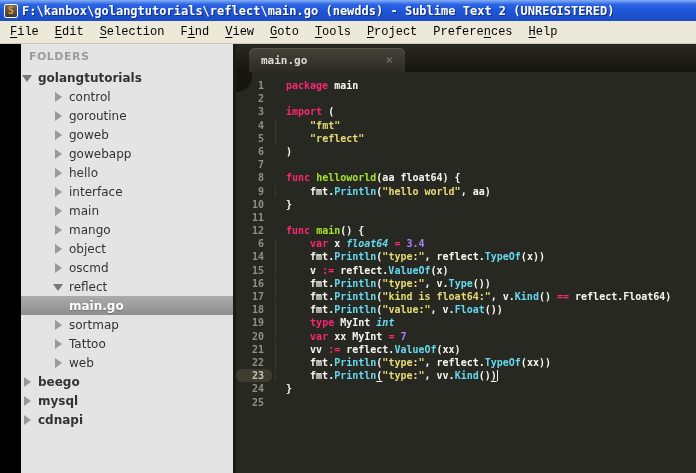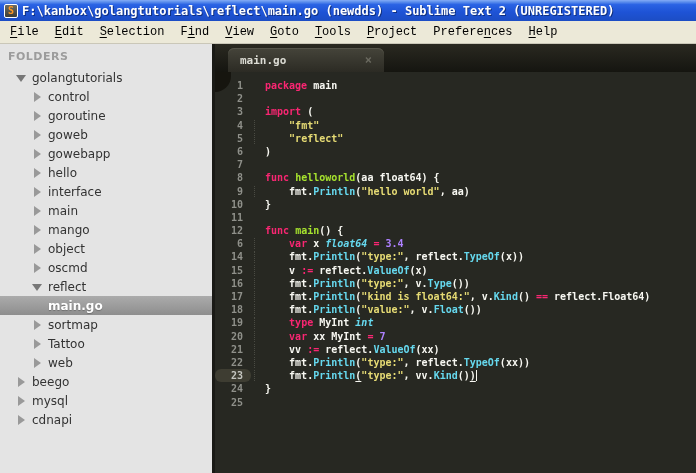--- a/index.html
+++ b/index.html
@@ -21,31 +21,31 @@
     padding-left:2px; border-bottom:1px solid #cac7b8; }
   .menu-item { padding:2px 8px; font-size:12px; color:#000; cursor:default;
     font-family:Liberation Mono, monospace; }
   .menu-item u { text-underline-offset:2px; }
 
   
   .main { position:absolute; top:44px; left:0; right:0; bottom:0; display:flex; }
 
   
   .sidebar { width:212px; background:#e4e4e4; overflow:hidden; flex:none;
-    font-family:"DejaVu Sans", sans-serif; }
+    font-family:"DejaVu Sans", sans-serif;margin-left:21px; }
   .sidebar-header { font-size:11px; font-weight:bold; color:#9c9c9c;
     letter-spacing:0.5px; padding:6px 0 5px 8px; }
   .tree-row { height:19px; display:flex; align-items:center; font-size:12px;
     color:#333; white-space:nowrap; cursor:default; }
   .tree-row .arrow { width:10px; height:10px; margin-right:6px; flex:none; position:relative; }
   .arrow.right::before { content:""; position:absolute; left:2px; top:0;
     border-left:7px solid #999; border-top:5px solid transparent; border-bottom:5px solid transparent; }
   .arrow.down::before { content:""; position:absolute; left:0; top:2px;
     border-top:7px solid #777; border-left:5px solid transparent; border-right:5px solid transparent; }
-  .tree-row.lvl0 { padding-left:16px; }
+  .tree-row.lvl0 { padding-left:1px;font-weight:bold; }
   .tree-row.lvl1 { padding-left:32px; }
   .tree-row.lvl2 { padding-left:48px; }
   .tree-row.selected { background:linear-gradient(180deg,#ababab,#8e8e8e);
     color:#fff; font-weight:bold; text-shadow:0 1px 1px #6e6e6e; }
 
   
   .editor { flex:1; position:relative; background:#272822; overflow:hidden;
     border-left:3px solid #1a1a16; }
   .tabbar { height:28px; background:linear-gradient(180deg,#2a2921,#151510);
     position:relative; display:flex; align-items:flex-end; }

